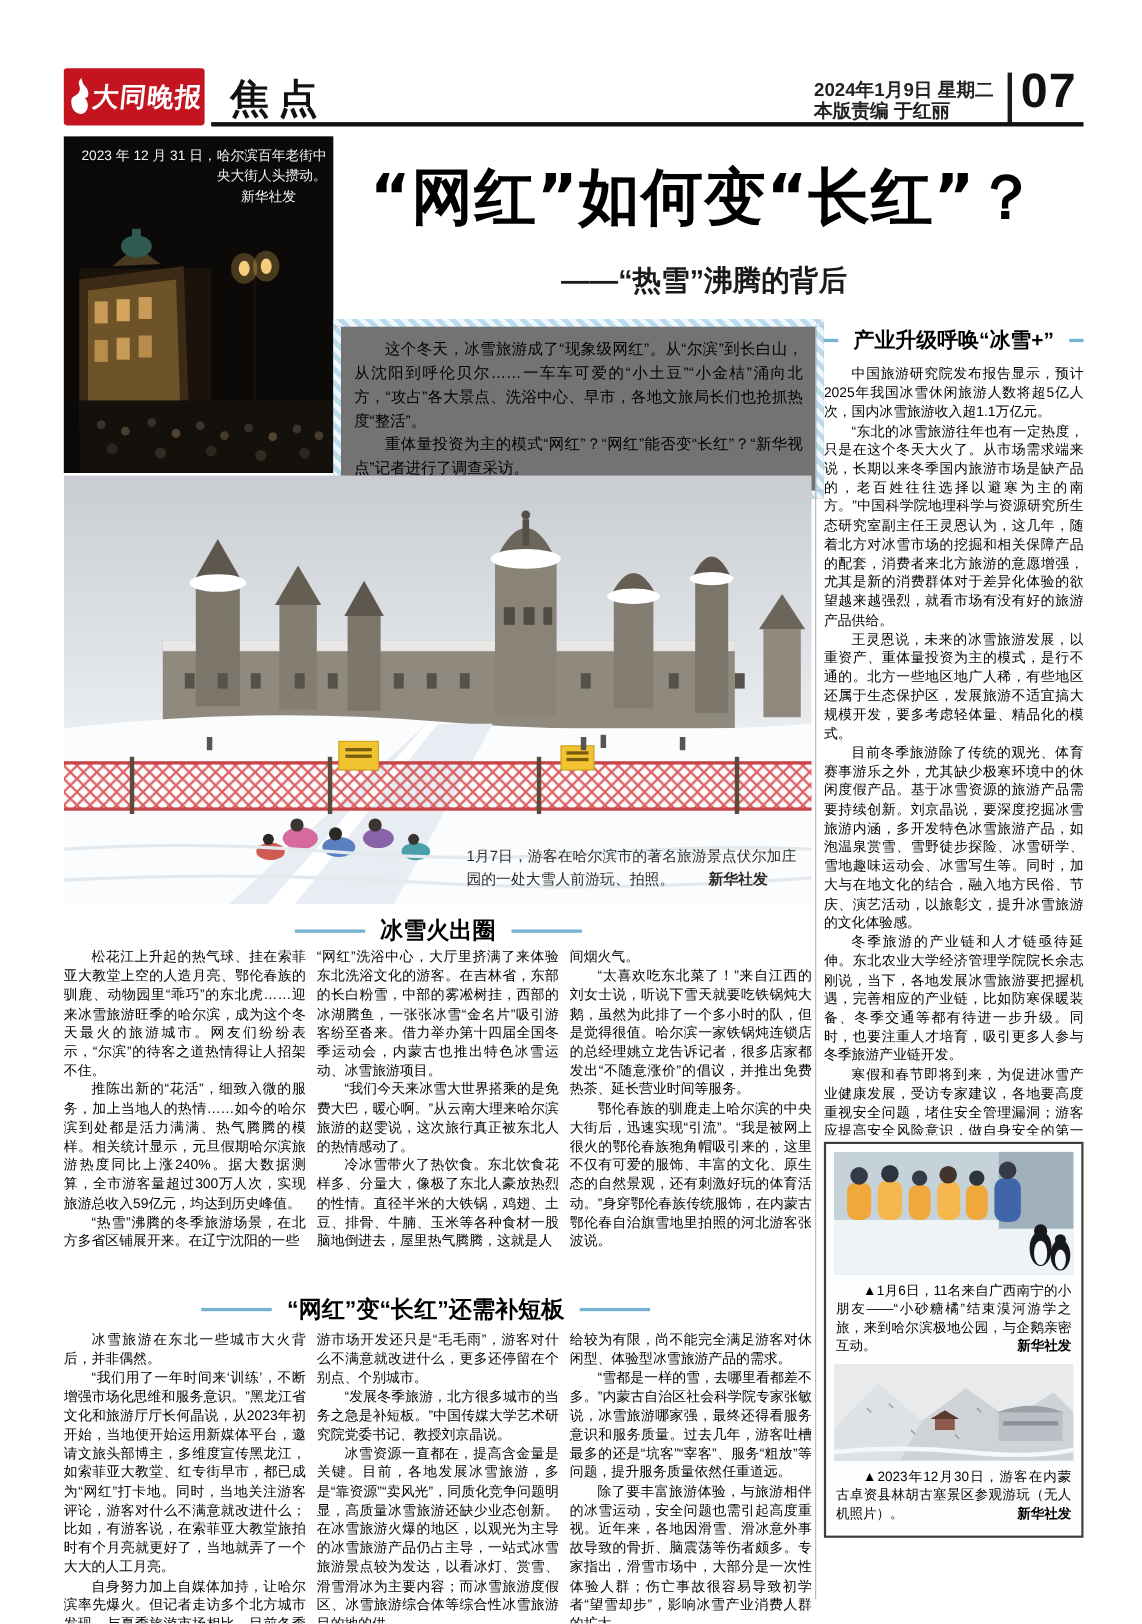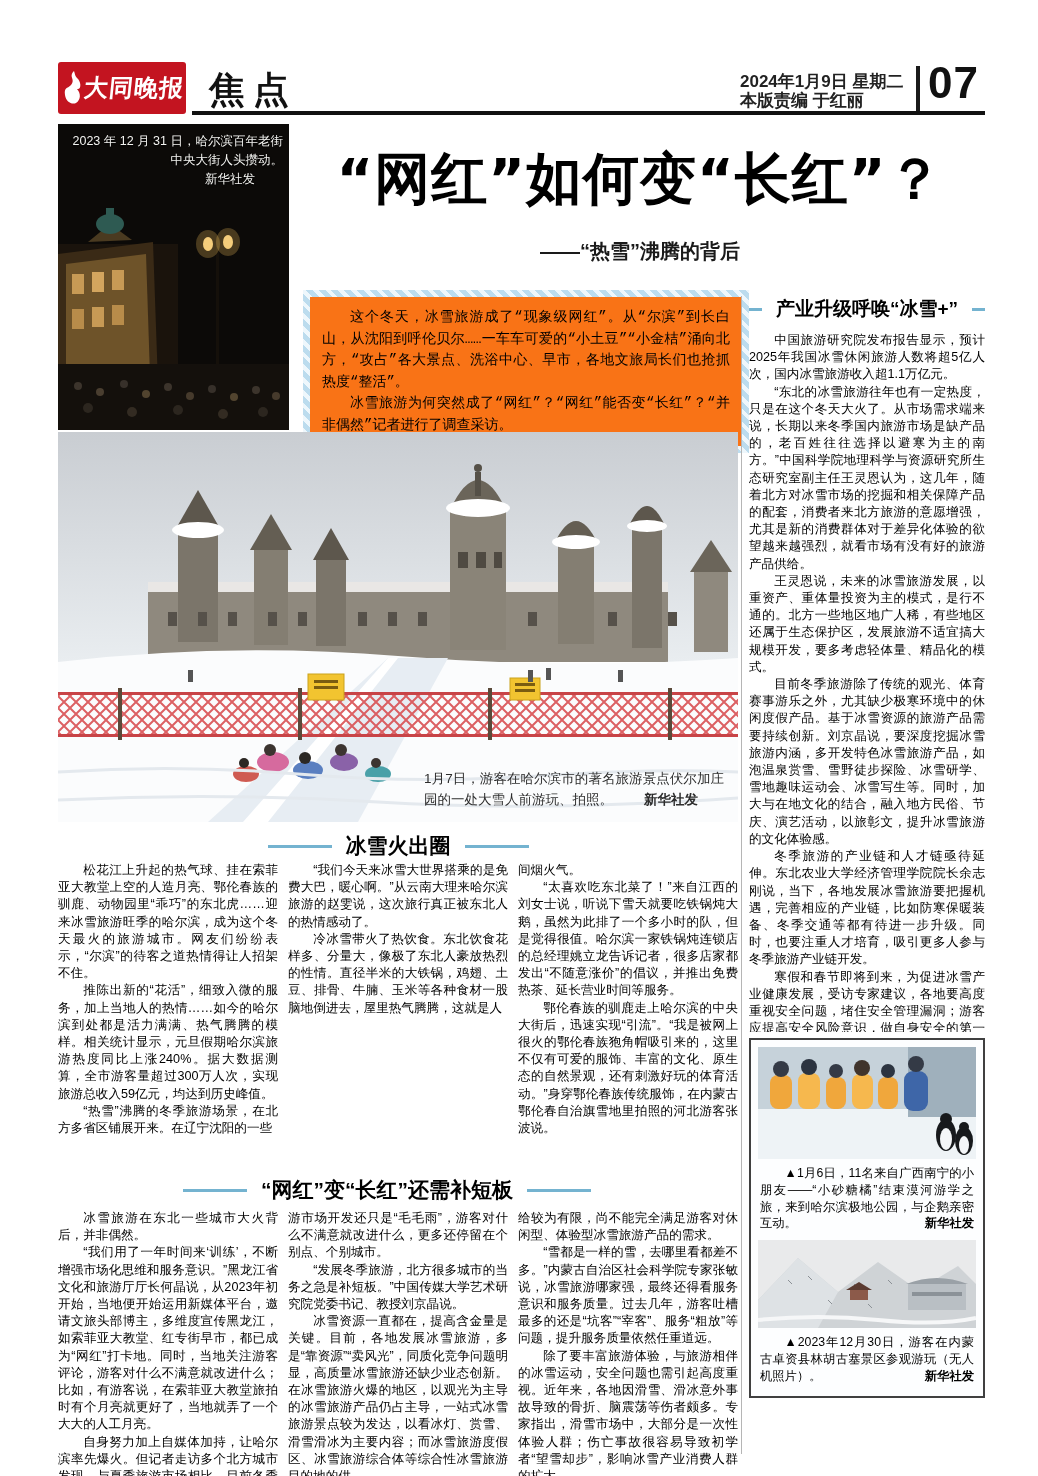--- a/index.html
+++ b/index.html
@@ -15,36 +15,36 @@
     display:flex;align-items:center;justify-content:center;gap:2px;color:#fff;}
   .masthead .flame{width:22px;height:38px;}
   .masthead .mast-text{font-size:24px;font-weight:bold;letter-spacing:1px;transform:skewX(-6deg);white-space:nowrap;}
   .section-tag{left:209px;top:66px;font-size:36px;font-weight:900;letter-spacing:8px;}
   .issue-info{left:740px;top:72px;width:170px;font-size:17px;font-weight:700;color:#222;line-height:19px;}
   .pageno-bar{left:916px;top:66px;width:4px;height:48px;background:#1a1a1a;}
   .pageno{left:928px;top:58px;font-size:44px;font-weight:900;letter-spacing:1px;}
   .header-rule{left:192px;top:111px;width:793px;height:4px;background:#111;}
 
   
-  .photo-topleft{left:58px;top:124px;width:231px;height:306px;background:#0b0907;overflow:hidden;}
+  .photo-topleft{left:58px;top:124px;width:231px;height:306px;background:#0b0907;overflow:hidden;padding-left:14px;}
   .photo-topleft svg{display:block;}
   .tl-caption{position:absolute;top:8px;left:6px;right:6px;color:#f3f3f0;font-size:12.5px;line-height:19px;
     text-align:right;text-shadow:0 1px 2px #000;}
   .tl-caption .cap-credit{display:block;margin-right:28px;}
 
   
   .headline{left:295px;top:142px;width:690px;text-align:center;font-size:56px;font-weight:900;
     letter-spacing:1px;color:#000;font-family:"DejaVu Sans","Liberation Sans",sans-serif;white-space:nowrap;}
-  .subhead{left:295px;top:238px;width:690px;text-align:center;font-size:20px;font-weight:700;color:#1a1a1a;}
-
-  
-  .intro-box{left:303px;top:290px;width:408px;background:#f97316;
+  .subhead{left:295px;top:238px;width:690px;text-align:center;font-size:26px;font-weight:700;color:#1a1a1a;}
+
+  
+  .intro-box{left:303px;top:290px;width:408px;background:#737373;
     border:7px solid #cfe7f4;
     border-image:repeating-linear-gradient(45deg,#bcdcee 0 5px,#eef7fc 5px 9px) 7;
-    padding:10px 12px;font-family:Liberation Mono, monospace;}
+    padding:10px 12px;}
   .intro-box p{margin:0;font-size:14px;line-height:21.5px;text-indent:2em;text-align:justify;color:#000;}
 
   
   .main-photo{left:58px;top:432px;width:680px;height:390px;overflow:hidden;}
   .mp-caption{position:absolute;right:14px;bottom:12px;width:300px;font-size:13.5px;line-height:21px;
     color:#2c2c2c;text-align:justify;}
   .mp-caption .cap-credit{float:right;margin-right:26px;font-weight:600;}
 
   
   .deco-head{display:flex;align-items:center;justify-content:center;gap:14px;
@@ -130,21 +130,21 @@
     <span>2023 年 12 月 31 日，哈尔滨百年老街中央大街人头攒动。</span>
     <span class="cap-credit">新华社发</span>
   </div>
 </div>
 
 <div class="abs headline">“网红”如何变“长红”？</div>
 <div class="abs subhead">——“热雪”沸腾的背后</div>
 
 <div class="abs intro-box">
     <p>这个冬天，冰雪旅游成了“现象级网红”。从“尔滨”到长白山，从沈阳到呼伦贝尔……一车车可爱的“小土豆”“小金桔”涌向北方，“攻占”各大景点、洗浴中心、早市，各地文旅局长们也抢抓热度“整活”。</p>
-    <p>冰雪旅游为何突然成了“网红”？“网红”能否变“长红”？“并非偶然”记者进行了调查采访。</p>
+    <p>重体量投资为主的模式“网红”？“网红”能否变“长红”？“新华视点”记者进行了调查采访。</p>
   </div>
 
 <div class="abs main-photo">
   <svg width="680" height="390" viewBox="0 0 680 390">
     <defs>
       <linearGradient id="sky" x1="0" y1="0" x2="0" y2="1">
         <stop offset="0" stop-color="#c9cdd2"></stop>
           <stop offset="1" stop-color="#e9edf0"></stop>
       </linearGradient>
       <pattern id="net" width="12" height="12" patternUnits="userSpaceOnUse">
@@ -246,20 +246,21 @@
 </div>
 
 <div class="abs deco-head sec1-head">冰雪火出圈</div>
 <div class="abs cols sec1-cols">
   <div class="col">
       <p>松花江上升起的热气球、挂在索菲亚大教堂上空的人造月亮、鄂伦春族的驯鹿、动物园里“乖巧”的东北虎……迎来冰雪旅游旺季的哈尔滨，成为这个冬天最火的旅游城市。网友们纷纷表示，“尔滨”的待客之道热情得让人招架不住。</p>
       <p>推陈出新的“花活”，细致入微的服务，加上当地人的热情……如今的哈尔滨到处都是活力满满、热气腾腾的模样。相关统计显示，元旦假期哈尔滨旅游热度同比上涨240%。据大数据测算，全市游客量超过300万人次，实现旅游总收入59亿元，均达到历史峰值。</p>
       <p>“热雪”沸腾的冬季旅游场景，在北方多省区铺展开来。在辽宁沈阳的一些</p>
     </div>
   <div class="col">
+      <p class="noindent">“网红”洗浴中心，大厅里挤满了来体验东北洗浴文化的游客。在吉林省，东部的长白粉雪，中部的雾凇树挂，西部的冰湖腾鱼，一张张冰雪“金名片”吸引游客纷至沓来。借力举办第十四届全国冬季运动会，内蒙古也推出特色冰雪运动、冰雪旅游项目。</p>
       <p>“我们今天来冰雪大世界搭乘的是免费大巴，暖心啊。”从云南大理来哈尔滨旅游的赵雯说，这次旅行真正被东北人的热情感动了。</p>
       <p>冷冰雪带火了热饮食。东北饮食花样多、分量大，像极了东北人豪放热烈的性情。直径半米的大铁锅，鸡翅、土豆、排骨、牛腩、玉米等各种食材一股脑地倒进去，屋里热气腾腾，这就是人</p>
     </div>
   <div class="col">
       <p class="noindent">间烟火气。</p>
       <p>“太喜欢吃东北菜了！”来自江西的刘女士说，听说下雪天就要吃铁锅炖大鹅，虽然为此排了一个多小时的队，但是觉得很值。哈尔滨一家铁锅炖连锁店的总经理姚立龙告诉记者，很多店家都发出“不随意涨价”的倡议，并推出免费热茶、延长营业时间等服务。</p>
       <p>鄂伦春族的驯鹿走上哈尔滨的中央大街后，迅速实现“引流”。“我是被网上很火的鄂伦春族狍角帽吸引来的，这里不仅有可爱的服饰、丰富的文化、原生态的自然景观，还有刺激好玩的体育活动。”身穿鄂伦春族传统服饰，在内蒙古鄂伦春自治旗雪地里拍照的河北游客张波说。</p>
     </div>
 </div>
 

